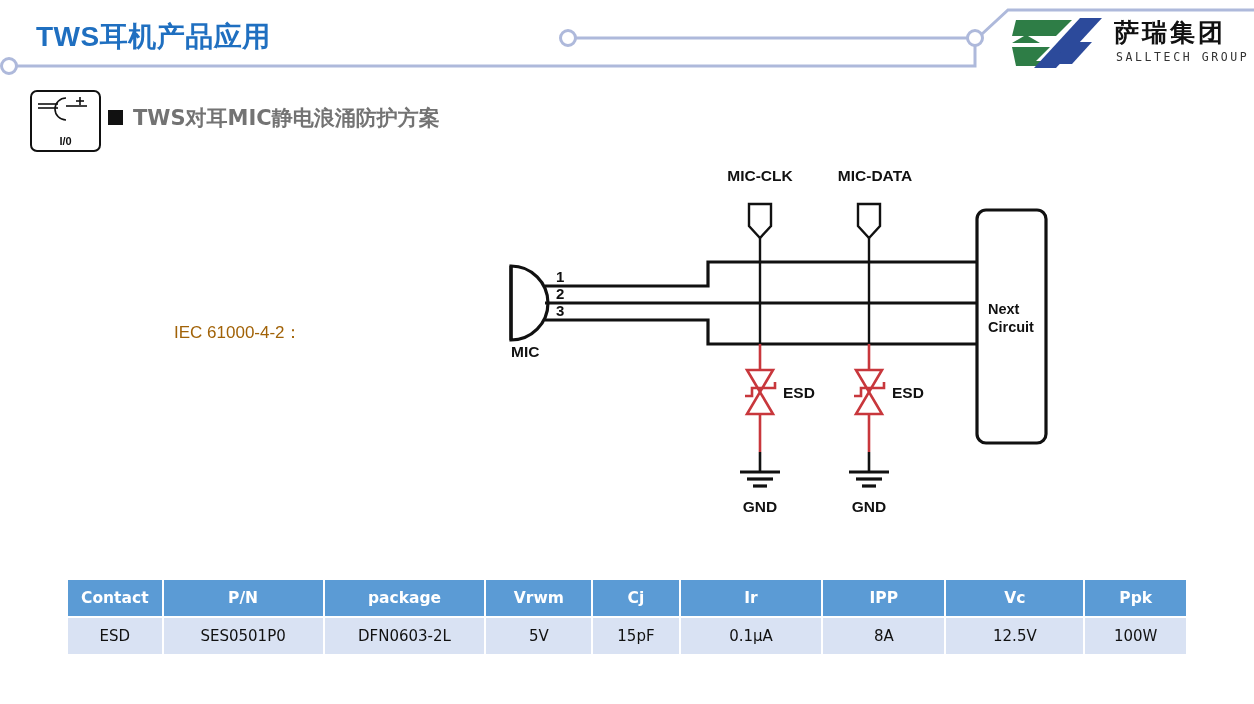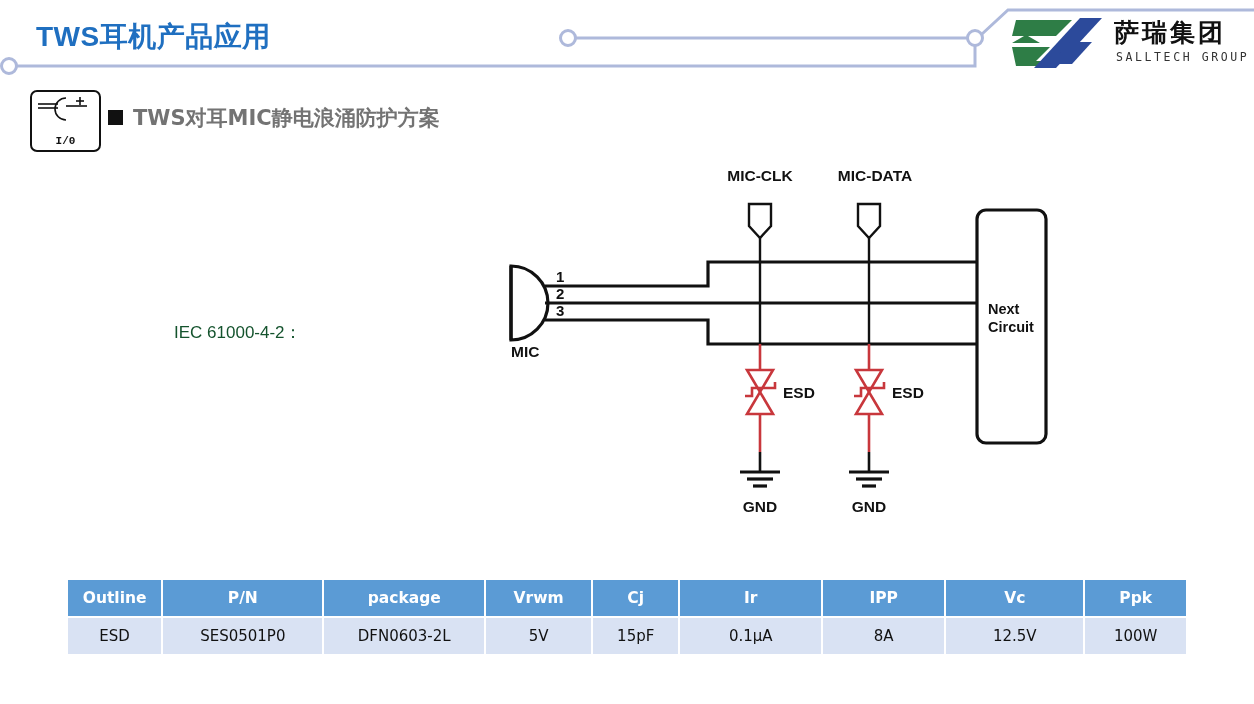--- a/index.html
+++ b/index.html
@@ -37,35 +37,35 @@
   }
 
   
   #io-icon{
     position:absolute;left:30px;top:90px;width:67px;height:58px;
     border:2px solid #111;border-radius:7px;background:#fff;
   }
   #io-label{
     position:absolute;left:0;right:0;bottom:3px;text-align:center;
     font-size:11px;font-weight:bold;color:#111;
-    font-family:Liberation Mono, monospace;
+    font-family:Liberation Sans, sans-serif;
   }
   #section-bullet{
     position:absolute;left:108px;top:110px;width:15px;height:15px;background:#111;
   }
   #section-title{
     position:absolute;left:133px;top:104px;
     font-size:21px;font-weight:bold;color:#737373;white-space:nowrap;
     font-family:"DejaVu Sans","Liberation Sans",sans-serif;
   }
 
   
   #spec-note{
     position:absolute;left:174px;top:320px;
-    font-size:17px;color:#14532d;line-height:26px;white-space:nowrap;
+    font-size:17px;color:#a16207;line-height:26px;white-space:nowrap;
   }
 
   
   #circuit{position:absolute;left:0;top:0;}
 
   
   #spec-table{
     position:absolute;left:66px;top:578px;width:1122px;
     border-collapse:separate;border-spacing:2px 2px;
     font-family:"DejaVu Sans","Liberation Sans",sans-serif;
@@ -202,21 +202,21 @@
   <g>
     <rect x="977" y="210" width="69" height="233" rx="9" ry="9" fill="#ffffff" stroke="#111111" stroke-width="3.2"></rect>
     <text x="988" y="314" font-family="Liberation Sans, sans-serif" font-size="14.5" font-weight="bold" fill="#111">Next</text>
     <text x="988" y="332" font-family="Liberation Sans, sans-serif" font-size="14.5" font-weight="bold" fill="#111">Circuit</text>
   </g>
 </svg>
 
 <table id="spec-table">
   <thead>
     <tr>
-      <th style="width:94px">Outline</th>
+      <th style="width:94px">Contact</th>
       <th style="width:164px">P/N</th>
       <th style="width:166px">package</th>
       <th style="width:108px">Vrwm</th>
       <th style="width:88px">Cj</th>
       <th style="width:148px">Ir</th>
       <th style="width:128px">IPP</th>
       <th style="width:144px">Vc</th>
       <th style="width:104px">Ppk</th>
     </tr>
   </thead>

